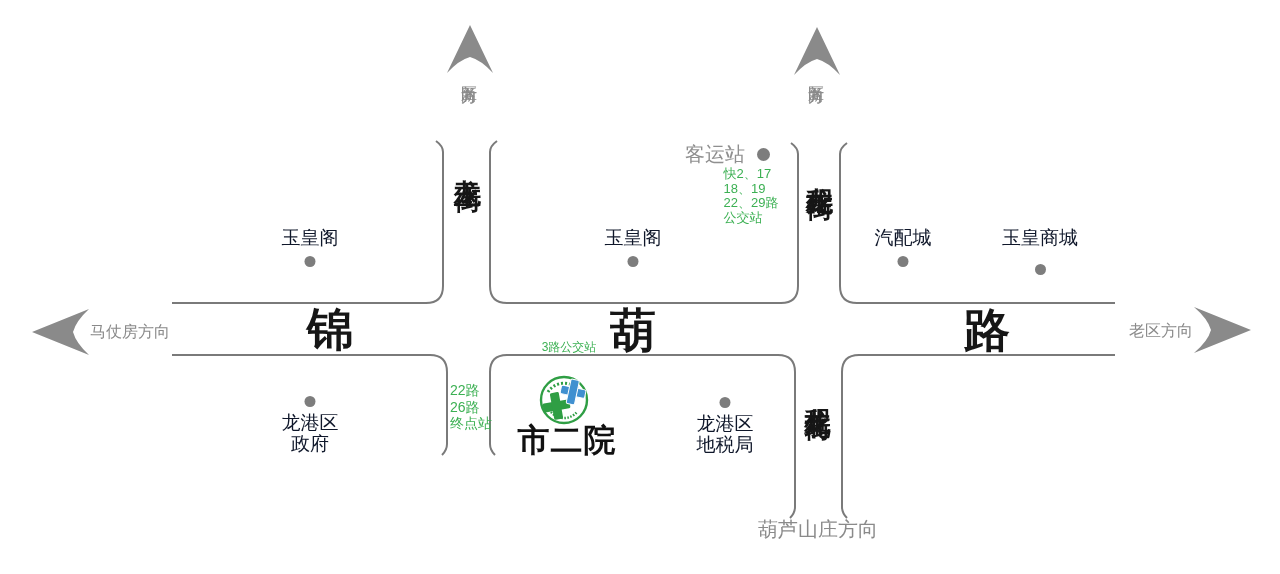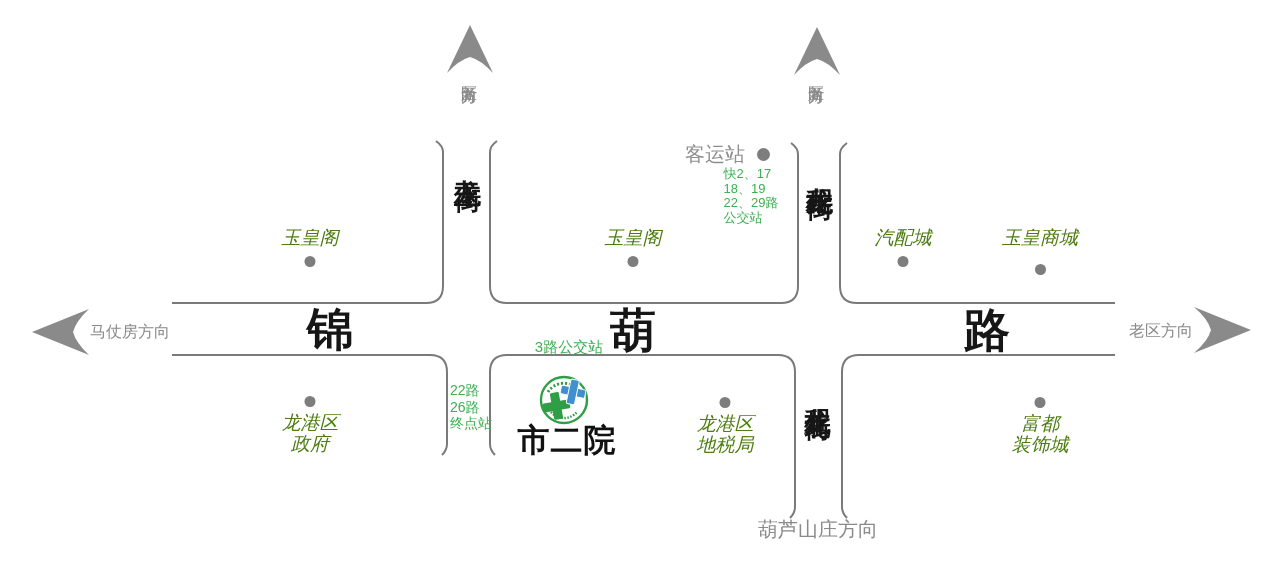--- a/index.html
+++ b/index.html
@@ -12,33 +12,33 @@
 
   .road-char{font-size:46px;font-weight:bold;color:#161616;white-space:nowrap;}
   .street-name{writing-mode:vertical-rl;text-orientation:upright;font-size:27px;
                font-weight:bold;color:#161616;letter-spacing:3px;line-height:1;}
   .street-name.big4{font-size:26px;letter-spacing:2px;}
   .dir-v{writing-mode:vertical-rl;text-orientation:upright;font-size:16px;color:#8a8a8a;
          letter-spacing:1px;line-height:1;}
   .dir-h{font-size:16px;color:#8a8a8a;white-space:nowrap;}
   .dir-h.s18{font-size:20px;}
 
-  .landmark{display:flex;flex-direction:column;align-items:center;color:#4d7c0f;
-            font-size:19px;line-height:21px;text-align:center;white-space:nowrap;font-style:italic;}
+  .landmark{display:flex;flex-direction:column;align-items:center;color:#0f172a;
+            font-size:19px;line-height:21px;text-align:center;white-space:nowrap;}
   .landmark .dot{width:11px;height:11px;border-radius:50%;background:#7d7d7d;}
   .landmark.dot-below .dot{margin-top:8px;}
   .landmark.dot-above .dot{margin-bottom:5px;}
   .landmark-row{display:flex;align-items:center;color:#8f8f8f;font-size:20px;white-space:nowrap;}
   .landmark-row .dot{width:13px;height:13px;border-radius:50%;background:#7d7d7d;margin-left:12px;}
 
   .green{color:#3cb053;}
   .bus-block{white-space:nowrap;}
   .bus-block.small{font-size:13px;line-height:14.5px;}
   .bus-block.mid{font-size:14px;line-height:16.5px;}
-  .bus-single{font-size:15px;white-space:nowrap;}
+  .bus-single{font-size:12px;white-space:nowrap;}
 
   .hospital-label{font-size:32px;font-weight:bold;color:#111;letter-spacing:1px;white-space:nowrap;}
 </style>
 </head>
 <body>
 
 <div id="map">
 
   <svg class="layer" viewBox="0 0 1280 574">
     <g stroke="#7a7a7a" stroke-width="2" fill="none">
@@ -136,21 +136,16 @@
   <div class="abs landmark dot-above cx" style="left:310px;top:396px;">
     <span class="dot"></span>
     <div>龙港区</div>
     <div>政府</div>
   </div>
   <div class="abs landmark dot-above cx" style="left:725px;top:397px;">
     <span class="dot"></span>
     <div>龙港区</div>
     <div>地税局</div>
   </div>
-  <div class="abs landmark dot-above cx" style="left:1040px;top:397px;">
-    <span class="dot"></span>
-    <div>富都</div>
-    <div>装饰城</div>
-  </div>
 
   <div class="abs hospital-label ctr" style="left:567px;top:441px;">市二院</div>
 
 </div>
 
 </body></html>

